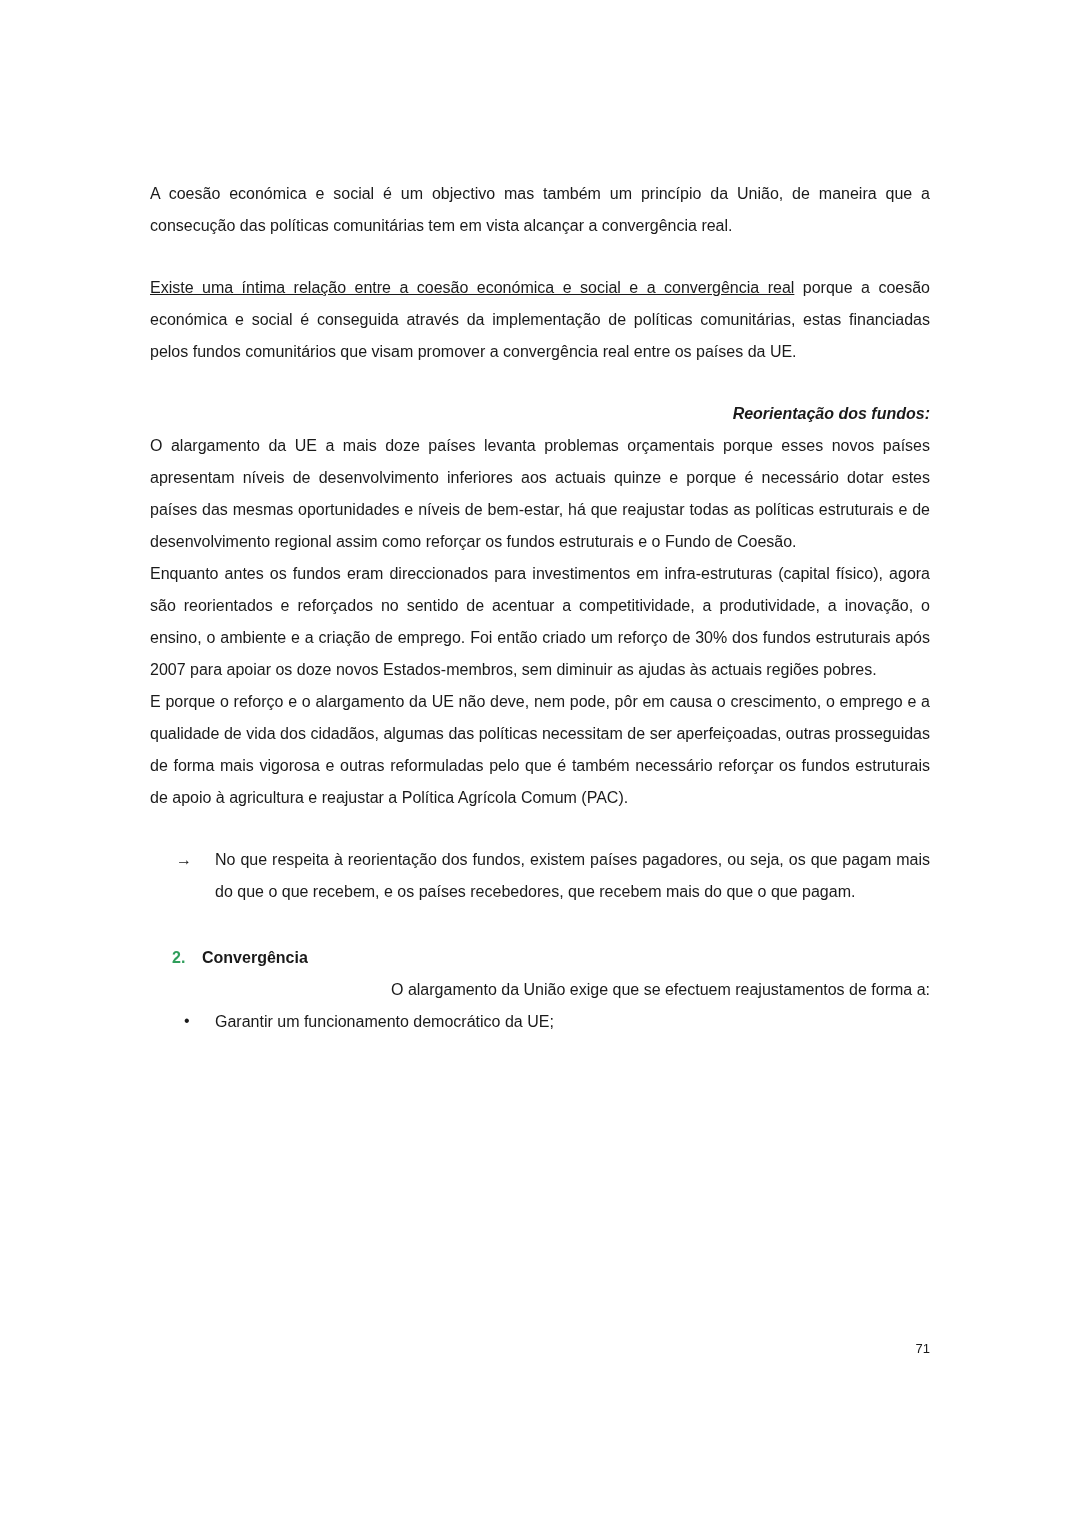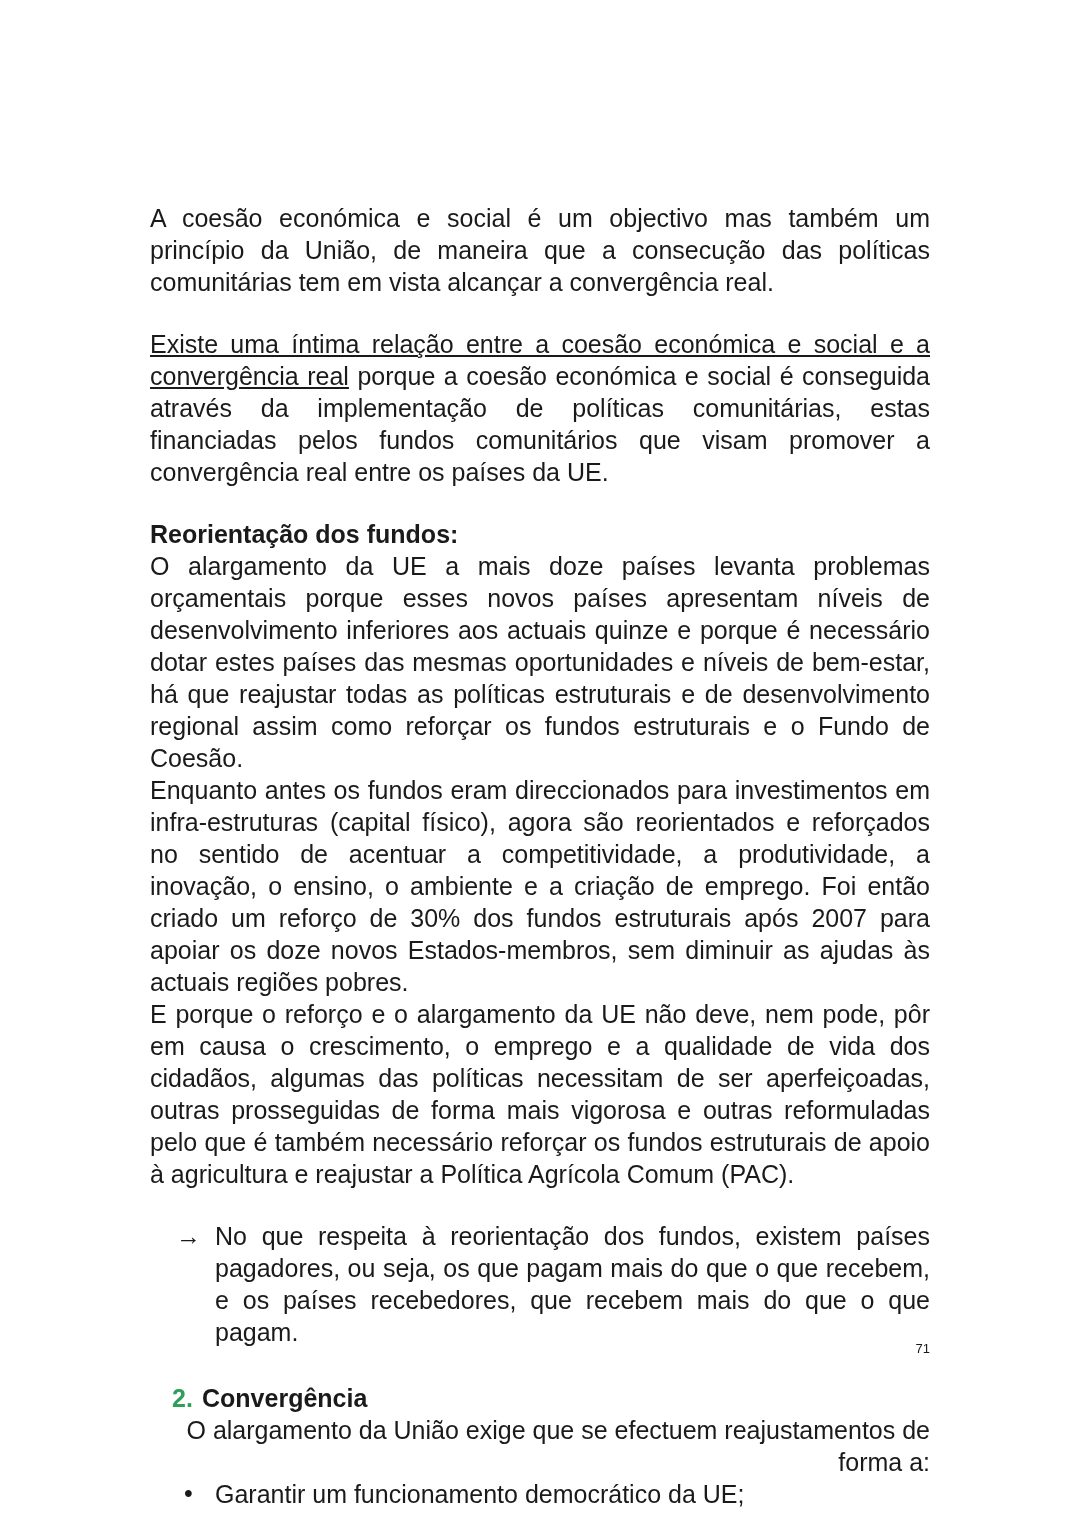--- a/index.html
+++ b/index.html
@@ -11,24 +11,23 @@
     background: #ffffff;
     font-family: "Liberation Sans", sans-serif;
     color: #1a1a1a;
     overflow: hidden;
   }
   .content {
     position: absolute;
     left: 150px;
     top: 178px;
     width: 780px;
-    font-size: 25px;
+    font-size: 16px;
     line-height: 32px;
     text-align: justify;
-    margin-top: 24px;
   }
   .content p { margin: 0; }
   .gap { margin-top: 30px !important; }
   .gap-lg { margin-top: 34px !important; }
   .bold { font-weight: bold; }
   .bold-italic { font-weight: bold; font-style: italic; }
   .underline { text-decoration: underline; }
   .list-item {
     position: relative;
     padding-left: 65px;
@@ -69,21 +68,21 @@
 
 <div class="page">
 
   <div class="content">
 
     <p>A coesão económica e social é um objectivo mas também um princípio da União, de maneira que a consecução das políticas comunitárias tem em vista alcançar a convergência real.</p>
 
 
     <p class="gap"><span class="underline">Existe uma íntima relação entre a coesão económica e social e a convergência real</span><span> porque a coesão económica e social é conseguida através da implementação de políticas comunitárias, estas financiadas pelos fundos comunitários que visam promover a convergência real entre os países da UE.</span></p>
 
-    <p class="bold gap" style="text-align:left;">Reorientação dos fundos:</p>
+    <p class="bold gap" style="text-align:right;font-style:italic;">Reorientação dos fundos:</p>
 
     <p>O alargamento da UE a mais doze países levanta problemas orçamentais porque esses novos países apresentam níveis de desenvolvimento inferiores aos actuais quinze e porque é necessário dotar estes países das mesmas oportunidades e níveis de bem-estar, há que reajustar todas as políticas estruturais e de desenvolvimento regional assim como reforçar os fundos estruturais e o Fundo de Coesão.</p>
 
     <p>Enquanto antes os fundos eram direccionados para investimentos em infra-estruturas (capital físico), agora são reorientados e reforçados no sentido de acentuar a competitividade, a produtividade, a inovação, o ensino, o ambiente e a criação de emprego. Foi então criado um reforço de 30% dos fundos estruturais após 2007 para apoiar os doze novos Estados-membros, sem diminuir as ajudas às actuais regiões pobres.</p>
 
     <p>E porque o reforço e o alargamento da UE não deve, nem pode, pôr em causa o crescimento, o emprego e a qualidade de vida dos cidadãos, algumas das políticas necessitam de ser aperfeiçoadas, outras prosseguidas de forma mais vigorosa e outras reformuladas pelo que é também necessário reforçar os fundos estruturais de apoio à agricultura e reajustar a Política Agrícola Comum (PAC).</p>
 
     <p class="list-item gap"><span class="arrow-marker">→</span><span>No que respeita à reorientação dos fundos, existem países pagadores, ou seja, os que pagam mais do que o que recebem, e os países recebedores, que recebem mais do que o que pagam.</span></p>
 
     <p class="section-heading gap-lg"><span class="section-number" id="section-number" style="color: rgb(47, 158, 91);">2.</span><span>Convergência</span></p>

